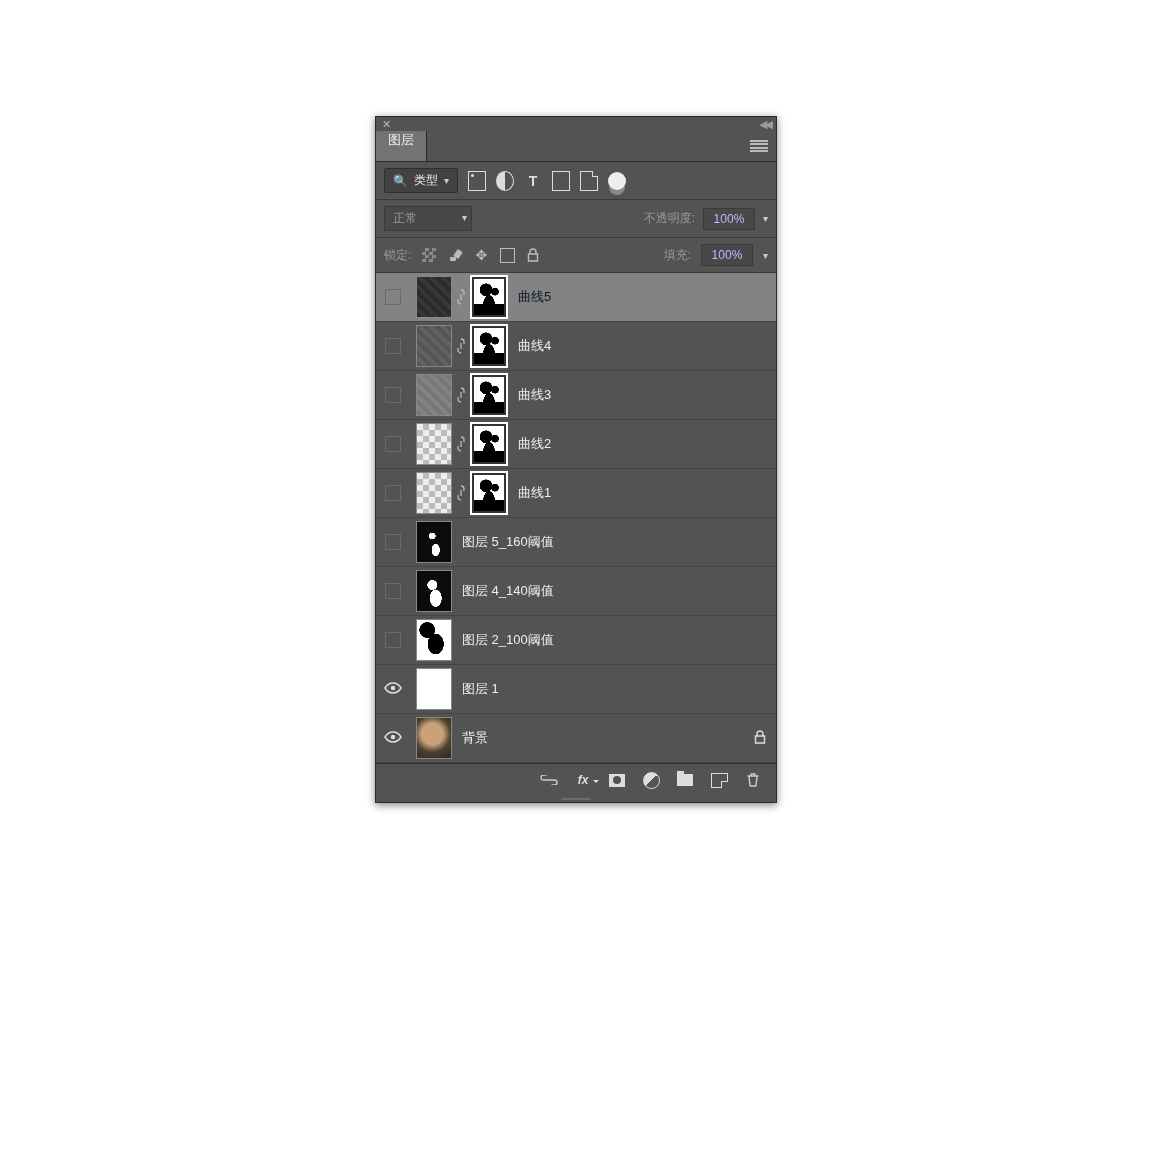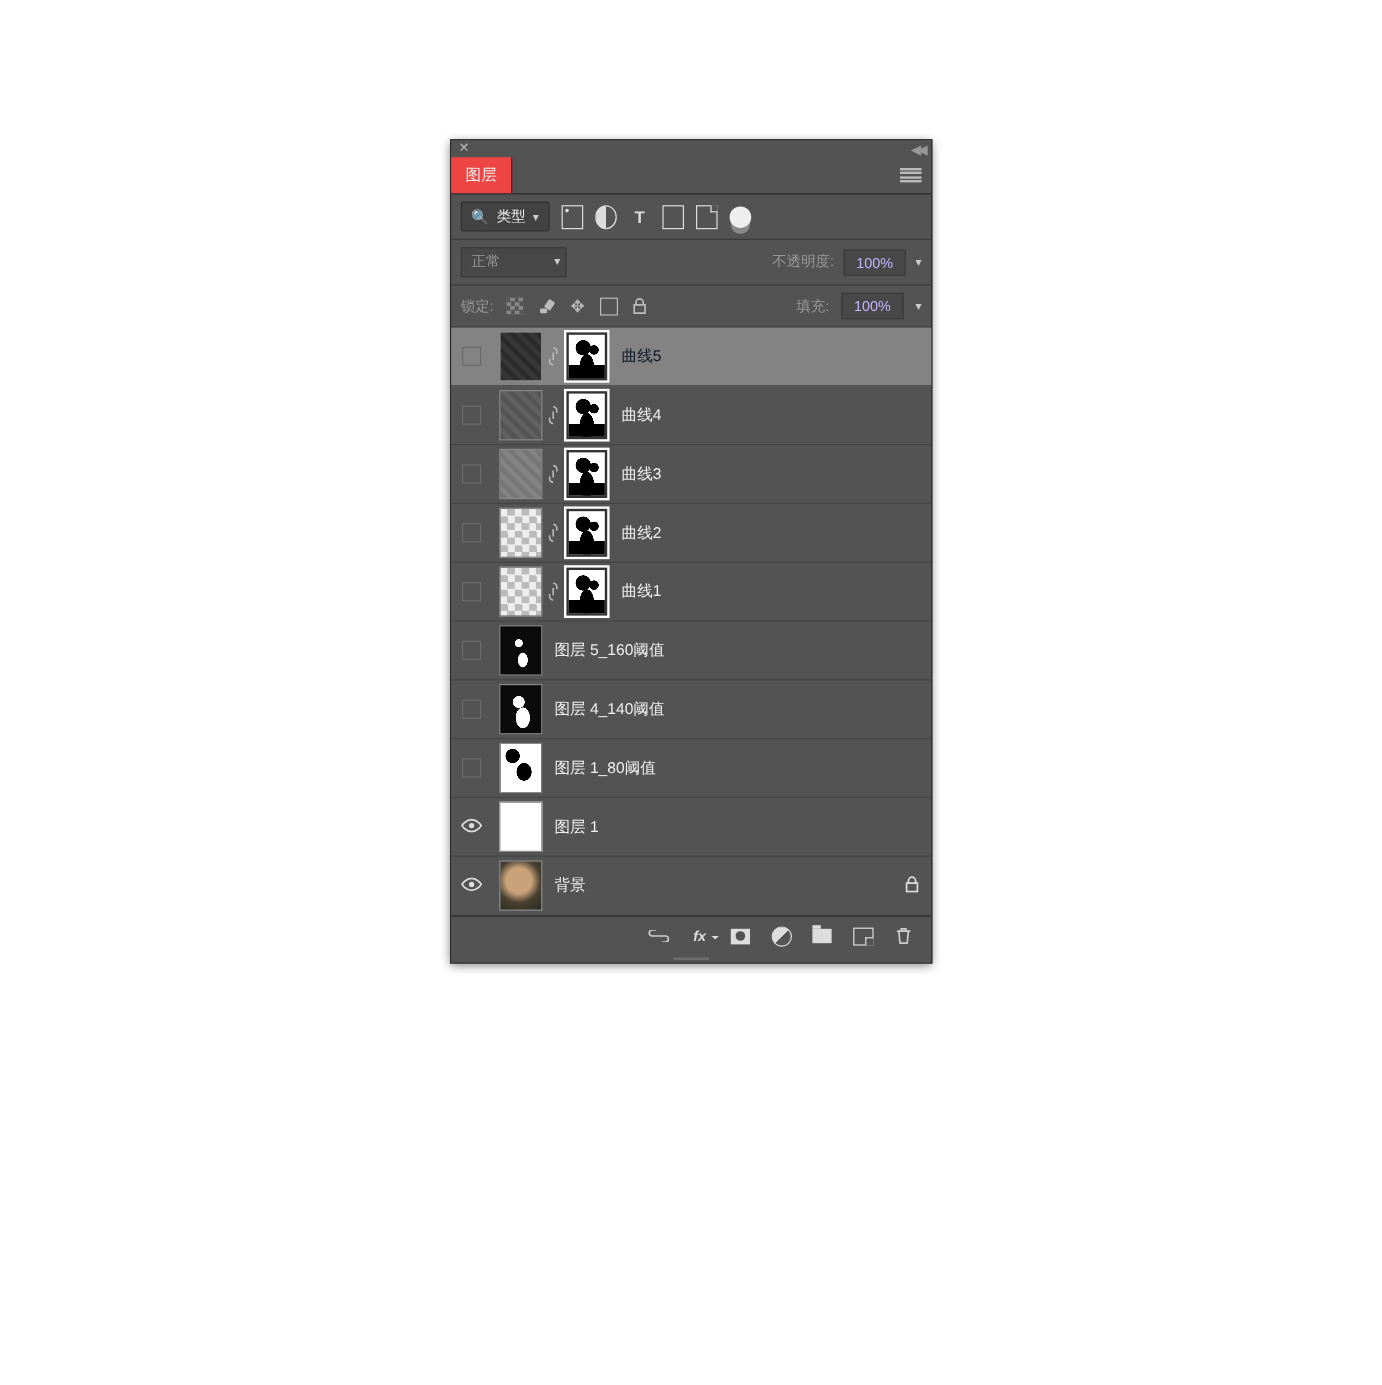--- a/index.html
+++ b/index.html
@@ -45,22 +45,21 @@
     align-items: center;
     justify-content: space-between;
     background: #535353;
     border-bottom: 1px solid #2a2a2a;
     height: 30px;
   }
   .tab {
     padding: 0 12px;
     height: 30px;
     display: flex;
-    align-items: center;
-    background:#ef4444;
+    background:#737373;
     color: #eee;
     font-size: 13px;
     border-right: 1px solid #2a2a2a;
   }
   .hamburger {
     width: 18px;
     height: 12px;
     margin-right: 8px;
     display: flex;
     flex-direction: column;
@@ -416,24 +415,24 @@
           </div>
         </div>
         <div class="layer-name">图层 4_140阈值</div>
       </div>
       <div class="layer">
         <div class="vis-col">
           <span class="vis-empty"></span>
         </div>
         <div class="thumbs indent">
           <div class="thumb">
-            <div class="threshold-art t5"></div>
-          </div>
-        </div>
-        <div class="layer-name">图层 1_80阈值</div>
+            <div class="threshold-art t4"></div>
+          </div>
+        </div>
+        <div class="layer-name">图层 2_100阈值</div>
       </div>
       <div class="layer">
         <div class="vis-col">
           <span class="eye-icon"><svg viewBox="0 0 18 12">
               <path d="M1 6s3-5 8-5 8 5 8 5-3 5-8 5-8-5-8-5z"></path>
               <circle cx="9" cy="6" r="2.2" fill="#ddd" stroke="none"></circle>
             </svg></span>
         </div>
         <div class="thumbs indent">
           <div class="thumb white"></div>

